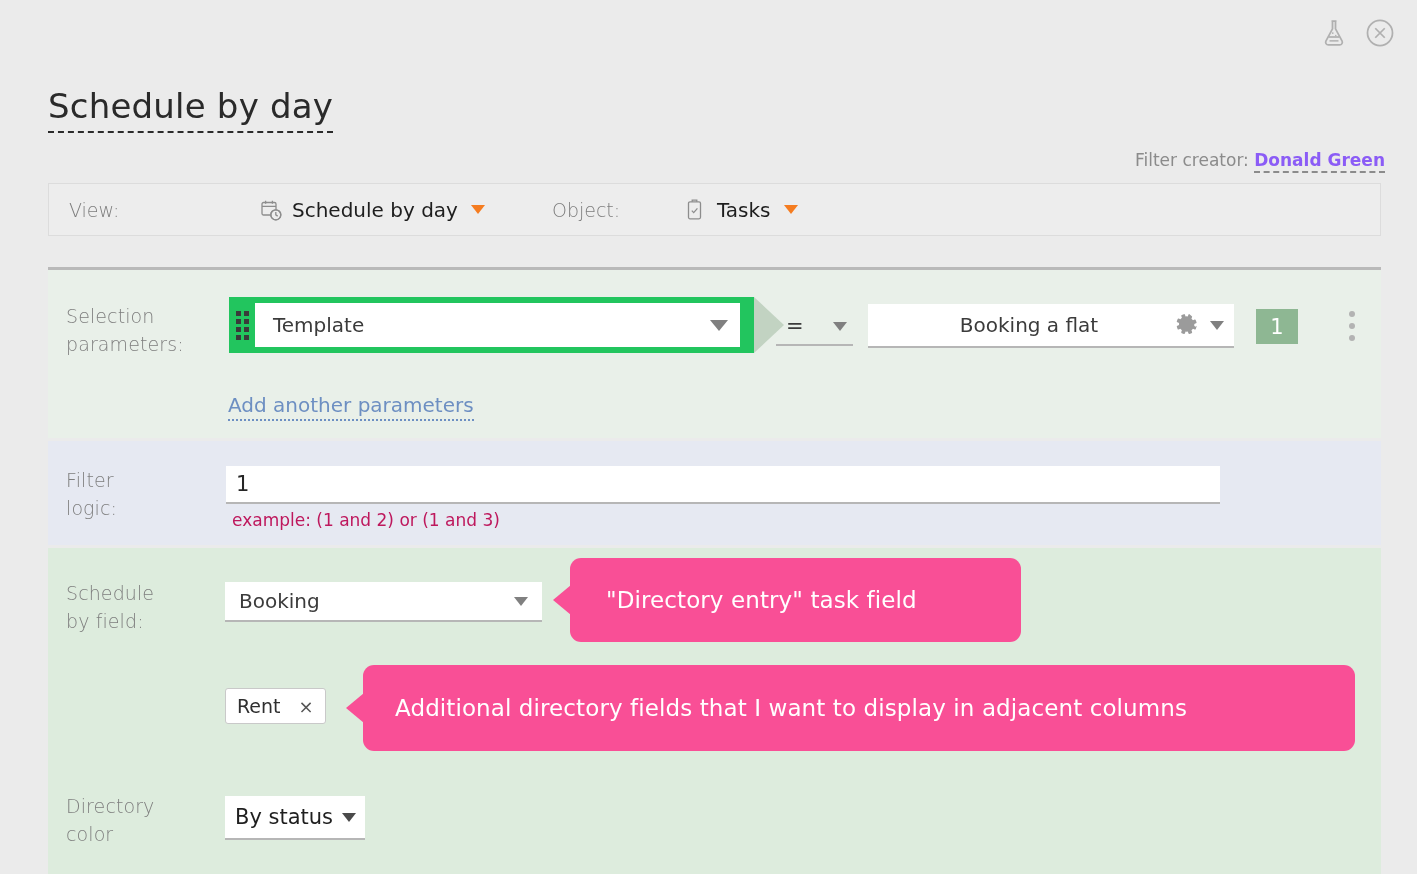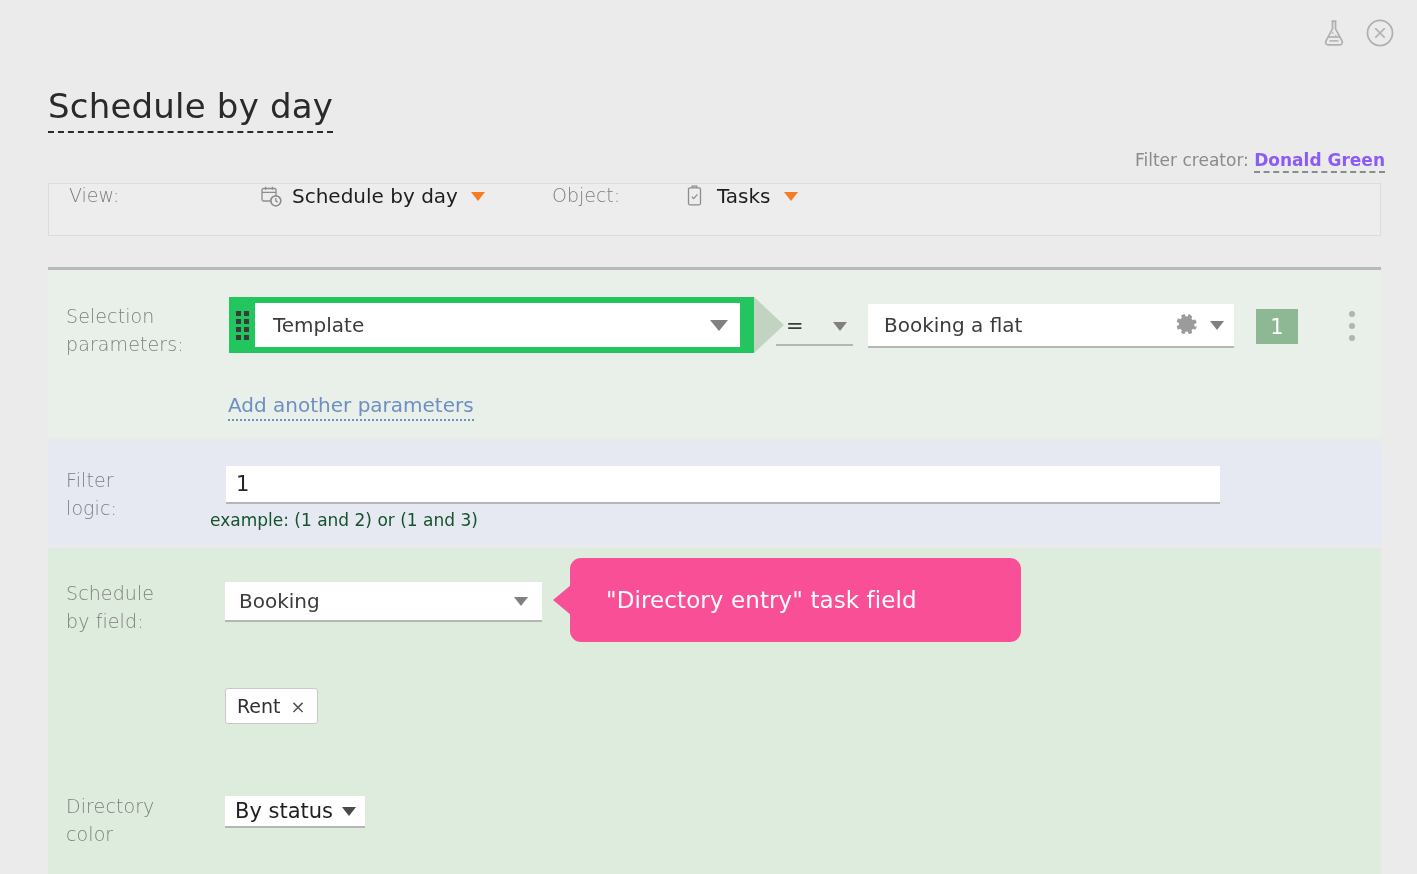--- a/index.html
+++ b/index.html
@@ -39,21 +39,21 @@
     color: #8b5cf6; font-weight: bold;
     border-bottom: 2px dashed #8b8b8b; padding-bottom: 1px;
     cursor: pointer;
   }
 
   
   .viewbar {
     position: absolute; left: 48px; top: 183px;
     width: 1333px; height: 53px;
     background: #ededed; border: 1px solid #dcdcdc;
-    display: flex; align-items: flex-start;
+    display: flex; align-items: center;
   }
   .vb-label {
     font-size: 19px; color: #7d7d7d; font-weight: 300;
   }
   .vb-label.view { margin-left: 20px; width: 190px; }
   .vb-label.object { margin-left: 67px; width: 132px; }
   .vb-pick { display: flex; align-items: center; gap: 9px; cursor: pointer; }
   .vb-pick .glyph { width: 24px; height: 24px; color: #8d8d8d; }
   .vb-pick .glyph svg { display:block; width: 24px; height: 24px; }
   .vb-pick .txt { font-size: 20px; color: #1e1e1e; }
@@ -125,21 +125,21 @@
     border-bottom: 2px solid #b6b6b6;
     display: flex; align-items: center; justify-content: space-between;
     padding: 0 6px 0 10px; font-size: 21px; color: #3b3b3b; cursor: pointer;
   }
 
   .val-field {
     position: absolute; left: 820px; top: 34px;
     width: 366px; height: 44px; background: #fff;
     border-bottom: 2px solid #b6b6b6;
     display: flex; align-items: center; padding: 0 10px 0 16px;
-    font-size: 20px; color: #3b3b3b; cursor: pointer;
+    font-size: 20px; color: #3b3b3b; cursor: pointer; text-align: center;
   }
   .val-field .label { flex: 1; }
   .gear { width: 26px; height: 26px; color: #9b9b9b; margin-right: 10px; flex:none; cursor:pointer; }
   .gear svg { display:block; width: 26px; height: 26px; }
 
   .badge-num {
     position: absolute; left: 1208px; top: 39px;
     width: 42px; height: 35px; background: #8eb793;
     color: #fff; font-size: 21px;
     display: flex; align-items: center; justify-content: center;
@@ -160,45 +160,45 @@
 
   
   .logic-input {
     position: absolute; left: 178px; top: 25px;
     width: 994px; height: 38px; background: #fff;
     border: none; border-bottom: 2px solid #b6b6b6;
     font-family: inherit; font-size: 21px; color: #262626;
     padding: 0 10px; outline: none;
   }
   .logic-hint {
-    position: absolute; left: 162px; top: 69px;
-    font-size: 17px; color: #14532d;
+    position: absolute; left: 184px; top: 69px;
+    font-size: 17px; color: #be185d;
   }
 
   
   .sbf-select {
     position: absolute; left: 177px; top: 34px;
     width: 317px; height: 40px; background: #fff;
     border-bottom: 2px solid #b6b6b6;
     display: flex; align-items: center; justify-content: space-between;
     padding: 0 14px 0 14px; font-size: 20px; color: #3b3b3b; cursor: pointer;
   }
 
   .chip {
     position: absolute; left: 177px; top: 140px;
     height: 36px; background: #fff;
     border: 1px solid #c9c9c9; border-radius: 3px;
-    display: inline-flex; align-items: center; gap: 10px;
+    display: inline-flex; align-items: center; gap: 18px;
     padding: 0 11px; font-size: 19px; color: #2f2f2f; cursor: pointer;
   }
   .chip .x { color: #555; font-size: 18px; cursor: pointer; }
 
   .bg-select {
     position: absolute; left: 177px; top: 248px;
-    height: 32px; background: #fff;
+    height: 44px; background: #fff;
     border-bottom: 2px solid #b6b6b6;
     display: inline-flex; align-items: center; gap: 9px;
     padding: 0 9px 0 10px; font-size: 21px; color: #1f1f1f; cursor: pointer;
   }
   .caret-dk {
     width: 0; height: 0;
     border-left: 7px solid transparent; border-right: 7px solid transparent;
     border-top: 9px solid #4a4a4a;
   }
 
@@ -362,14 +362,17 @@
     </div>
     <div class="bg-select">
       <span>By status</span>
       <span class="caret-dk"></span>
     </div>
   </div>
 
   <div class="callout callout-1">
     <span>"Directory entry" task field</span>
   </div>
+  <div class="callout callout-2">
+    <span>Additional directory fields that I want to display in adjacent columns</span>
+  </div>
 
 </div>
 
 </body></html>

